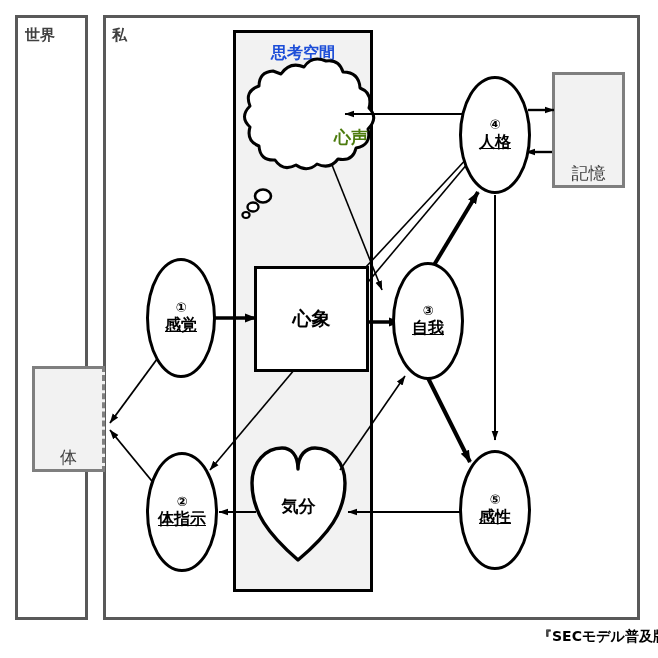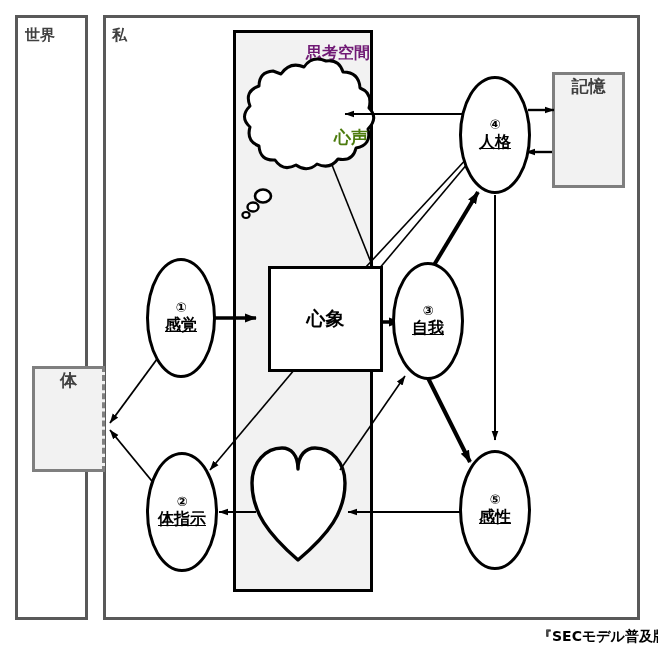--- a/index.html
+++ b/index.html
@@ -3,26 +3,26 @@
 <meta charset="utf-8">
 <style>
   html,body{margin:0;padding:0;background:#ffffff;}
   body{width:658px;height:658px;font-family:"DejaVu Sans","Liberation Sans",sans-serif;}
   #stage{position:relative;width:658px;height:658px;overflow:hidden;background:#fff;padding-left:34px;}
 
   .frame{position:absolute;box-sizing:border-box;border:3px solid #595959;background:transparent;}
   .frame-label{position:absolute;font-weight:bold;color:#404040;font-size:15px;line-height:1;}
 
   .grayblock{position:absolute;box-sizing:border-box;border:3px solid #7f7f7f;background:#f2f2f2;
-             display:flex;align-items:flex-start;justify-content:center;
-             font-weight:bold;color:#404040;font-size:17px;}
+             display:flex;align-items:flex-end;justify-content:center;
+             font-weight:normal;color:#404040;font-size:17px;}
 
   .thinkbox{position:absolute;box-sizing:border-box;border:3px solid #000;background:#f2f2f2;}
-  .thinkbox-label{position:absolute;font-weight:bold;color:#701a75;font-size:16px;line-height:1;
-                  width:100%;text-align:right;}
+  .thinkbox-label{position:absolute;font-weight:bold;color:#1d4ed8;font-size:16px;line-height:1;
+                  width:100%;text-align:center;}
 
   .whitebox{position:absolute;box-sizing:border-box;border:3px solid #000;background:#ffffff;
             display:flex;align-items:center;justify-content:center;
             font-weight:bold;color:#000;font-size:19px;}
 
   .node{position:absolute;display:flex;flex-direction:column;align-items:center;
         justify-content:center;font-weight:bold;color:#000;}
   .node .num{font-size:13px;line-height:1.15;}
   .node .lbl{font-size:16px;line-height:1.15;text-decoration:underline;}
 
@@ -119,22 +119,23 @@
 
     <line x1="461" y1="512" x2="348" y2="512" stroke="#000" stroke-width="2" marker-end="url(#ahThin)"></line>
 
     <line x1="256" y1="512" x2="219" y2="512" stroke="#000" stroke-width="2" marker-end="url(#ahThin)"></line>
 
     <line x1="340" y1="470" x2="405" y2="376" stroke="#000" stroke-width="1.6" marker-end="url(#ahThin)"></line>
   </svg>
 
   <div class="cloudlabel" style="top:126px;left:228px;width:140px;">心声</div>
 
+  <div class="heartlabel" style="top:495px;left:252px;width:93px;">気分</div>
 
-  <div class="whitebox" style="left:268px;top:266px;width:115px;height:106px;">
+  <div class="whitebox" style="left:254px;top:266px;width:115px;height:106px;">
     <span>心象</span>
   </div>
 
   <div class="node ellipse" style="left:146px;top:258px;width:70px;height:120px;">
     <span class="num">①</span>
     <span class="lbl">感覚</span>
   </div>
 
   <div class="node ellipse" style="left:146px;top:452px;width:72px;height:120px;">
     <span class="num">②</span>

